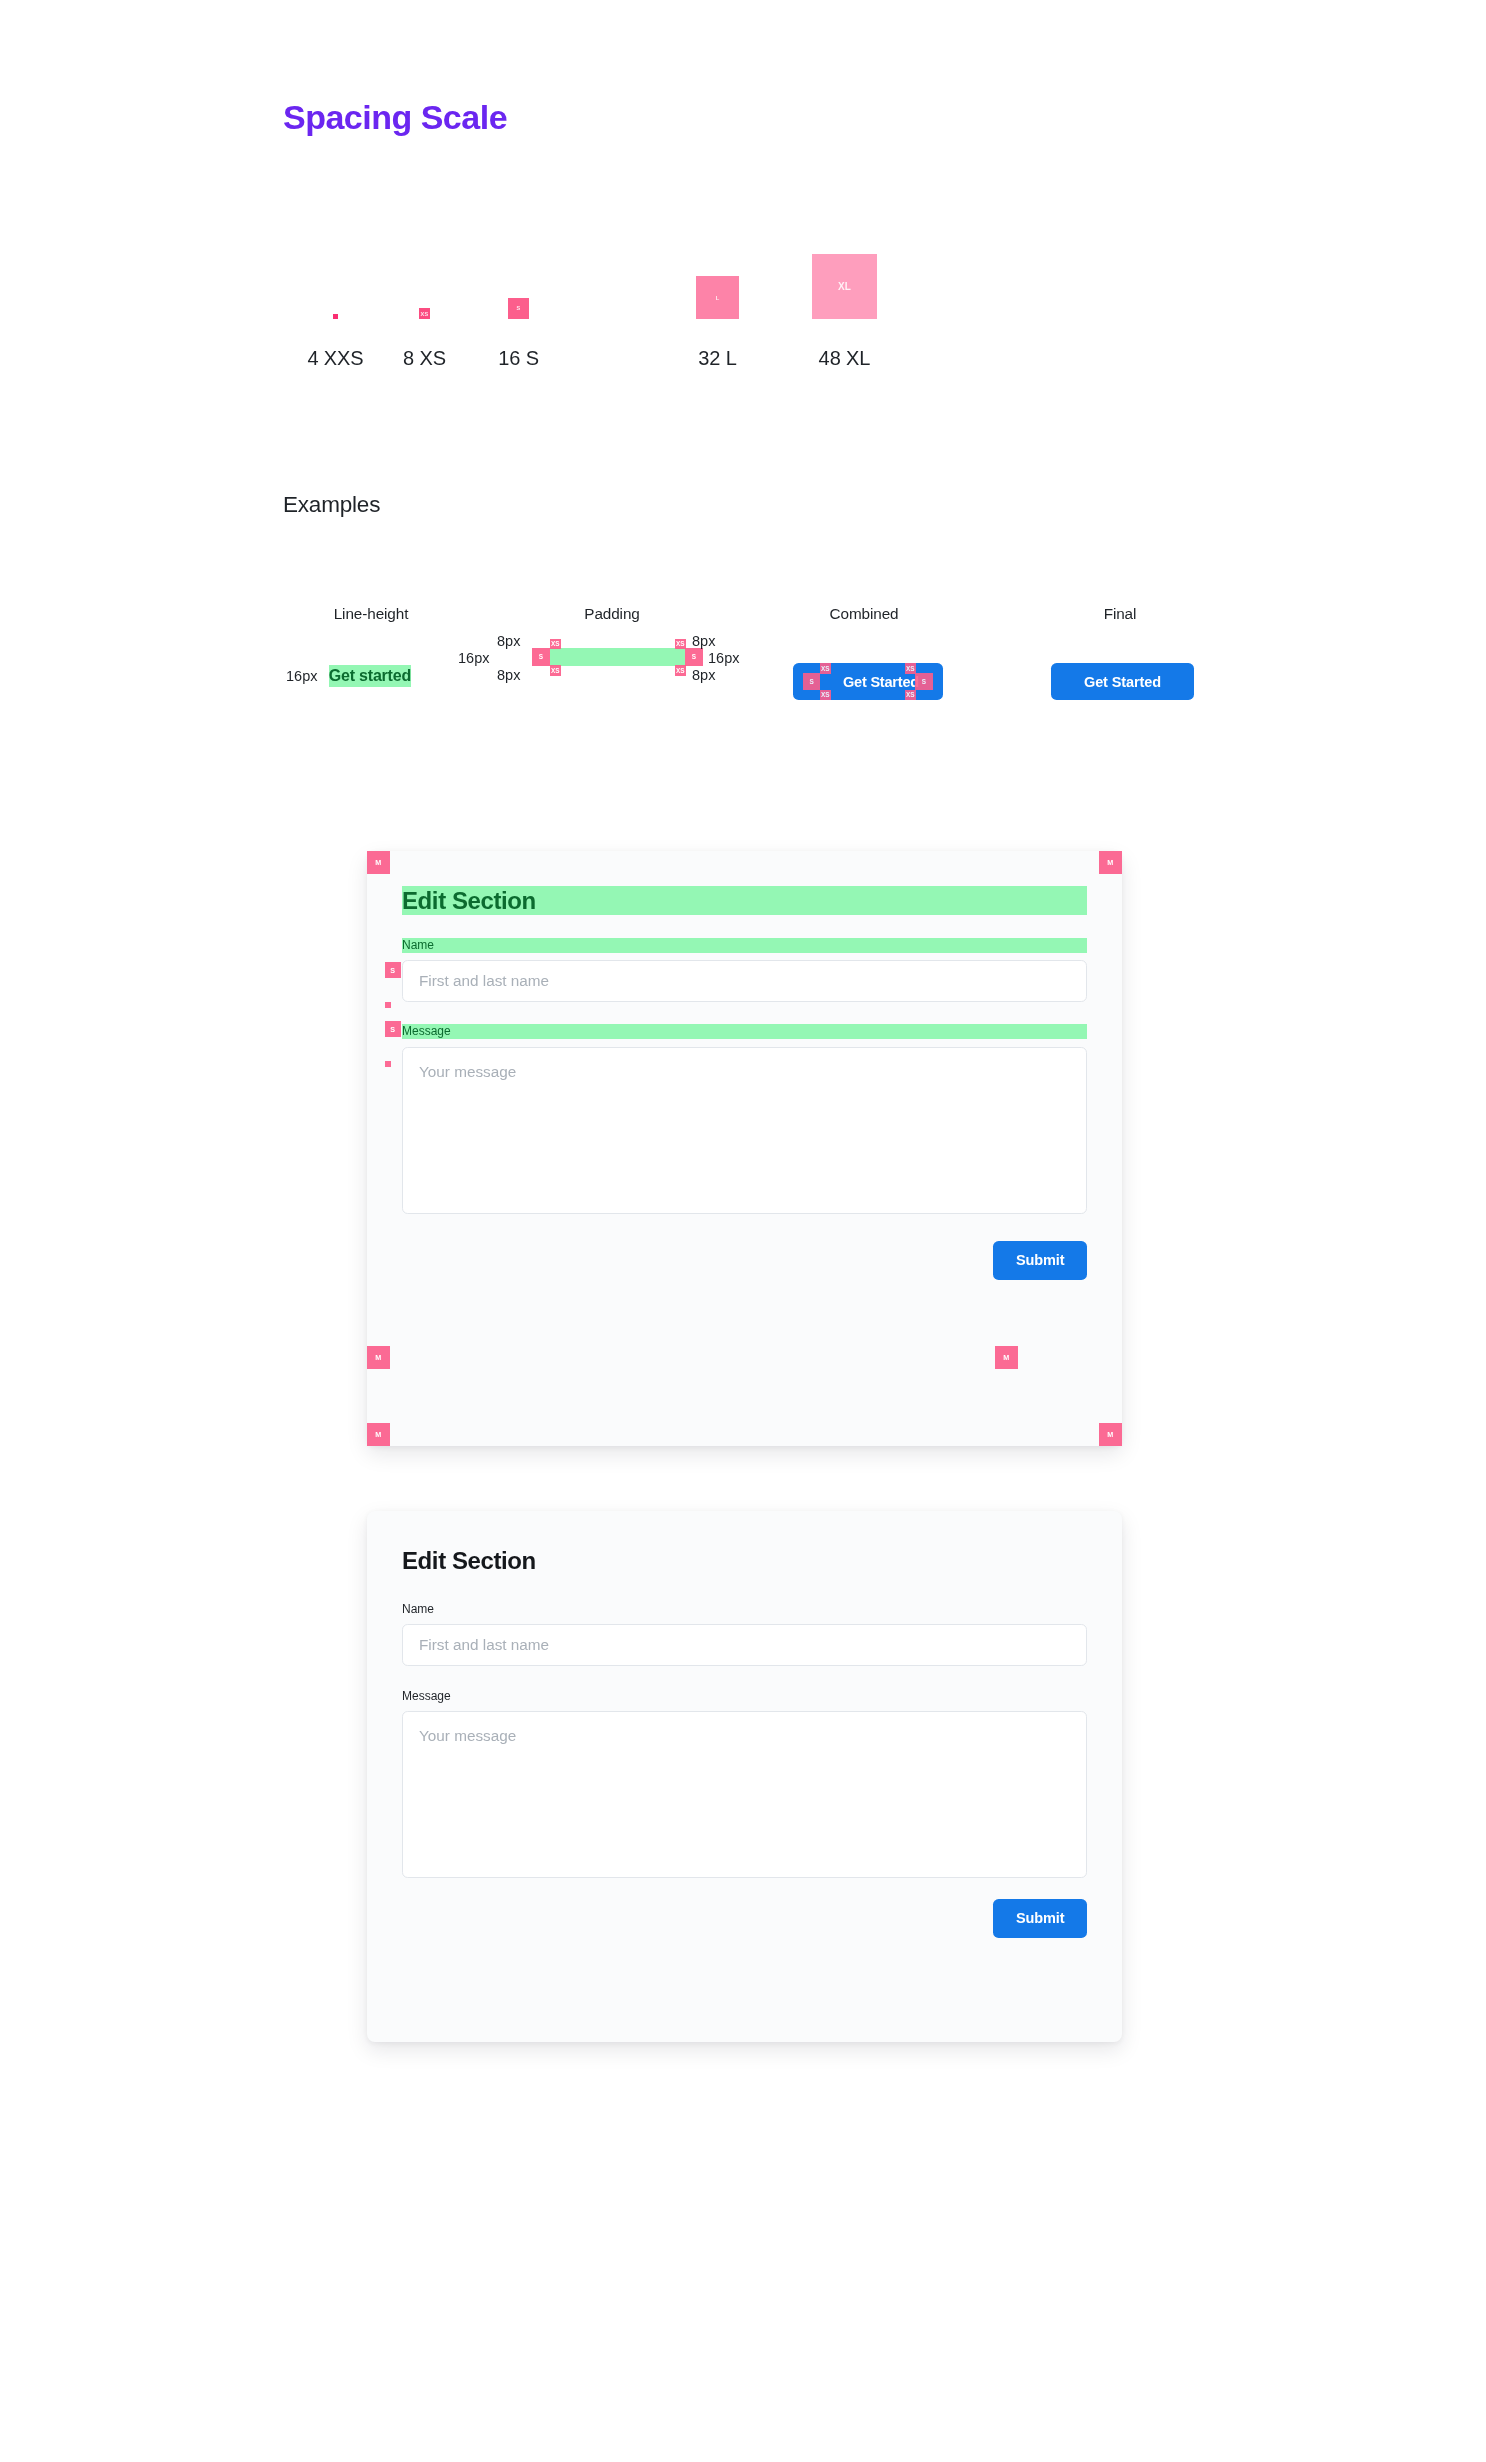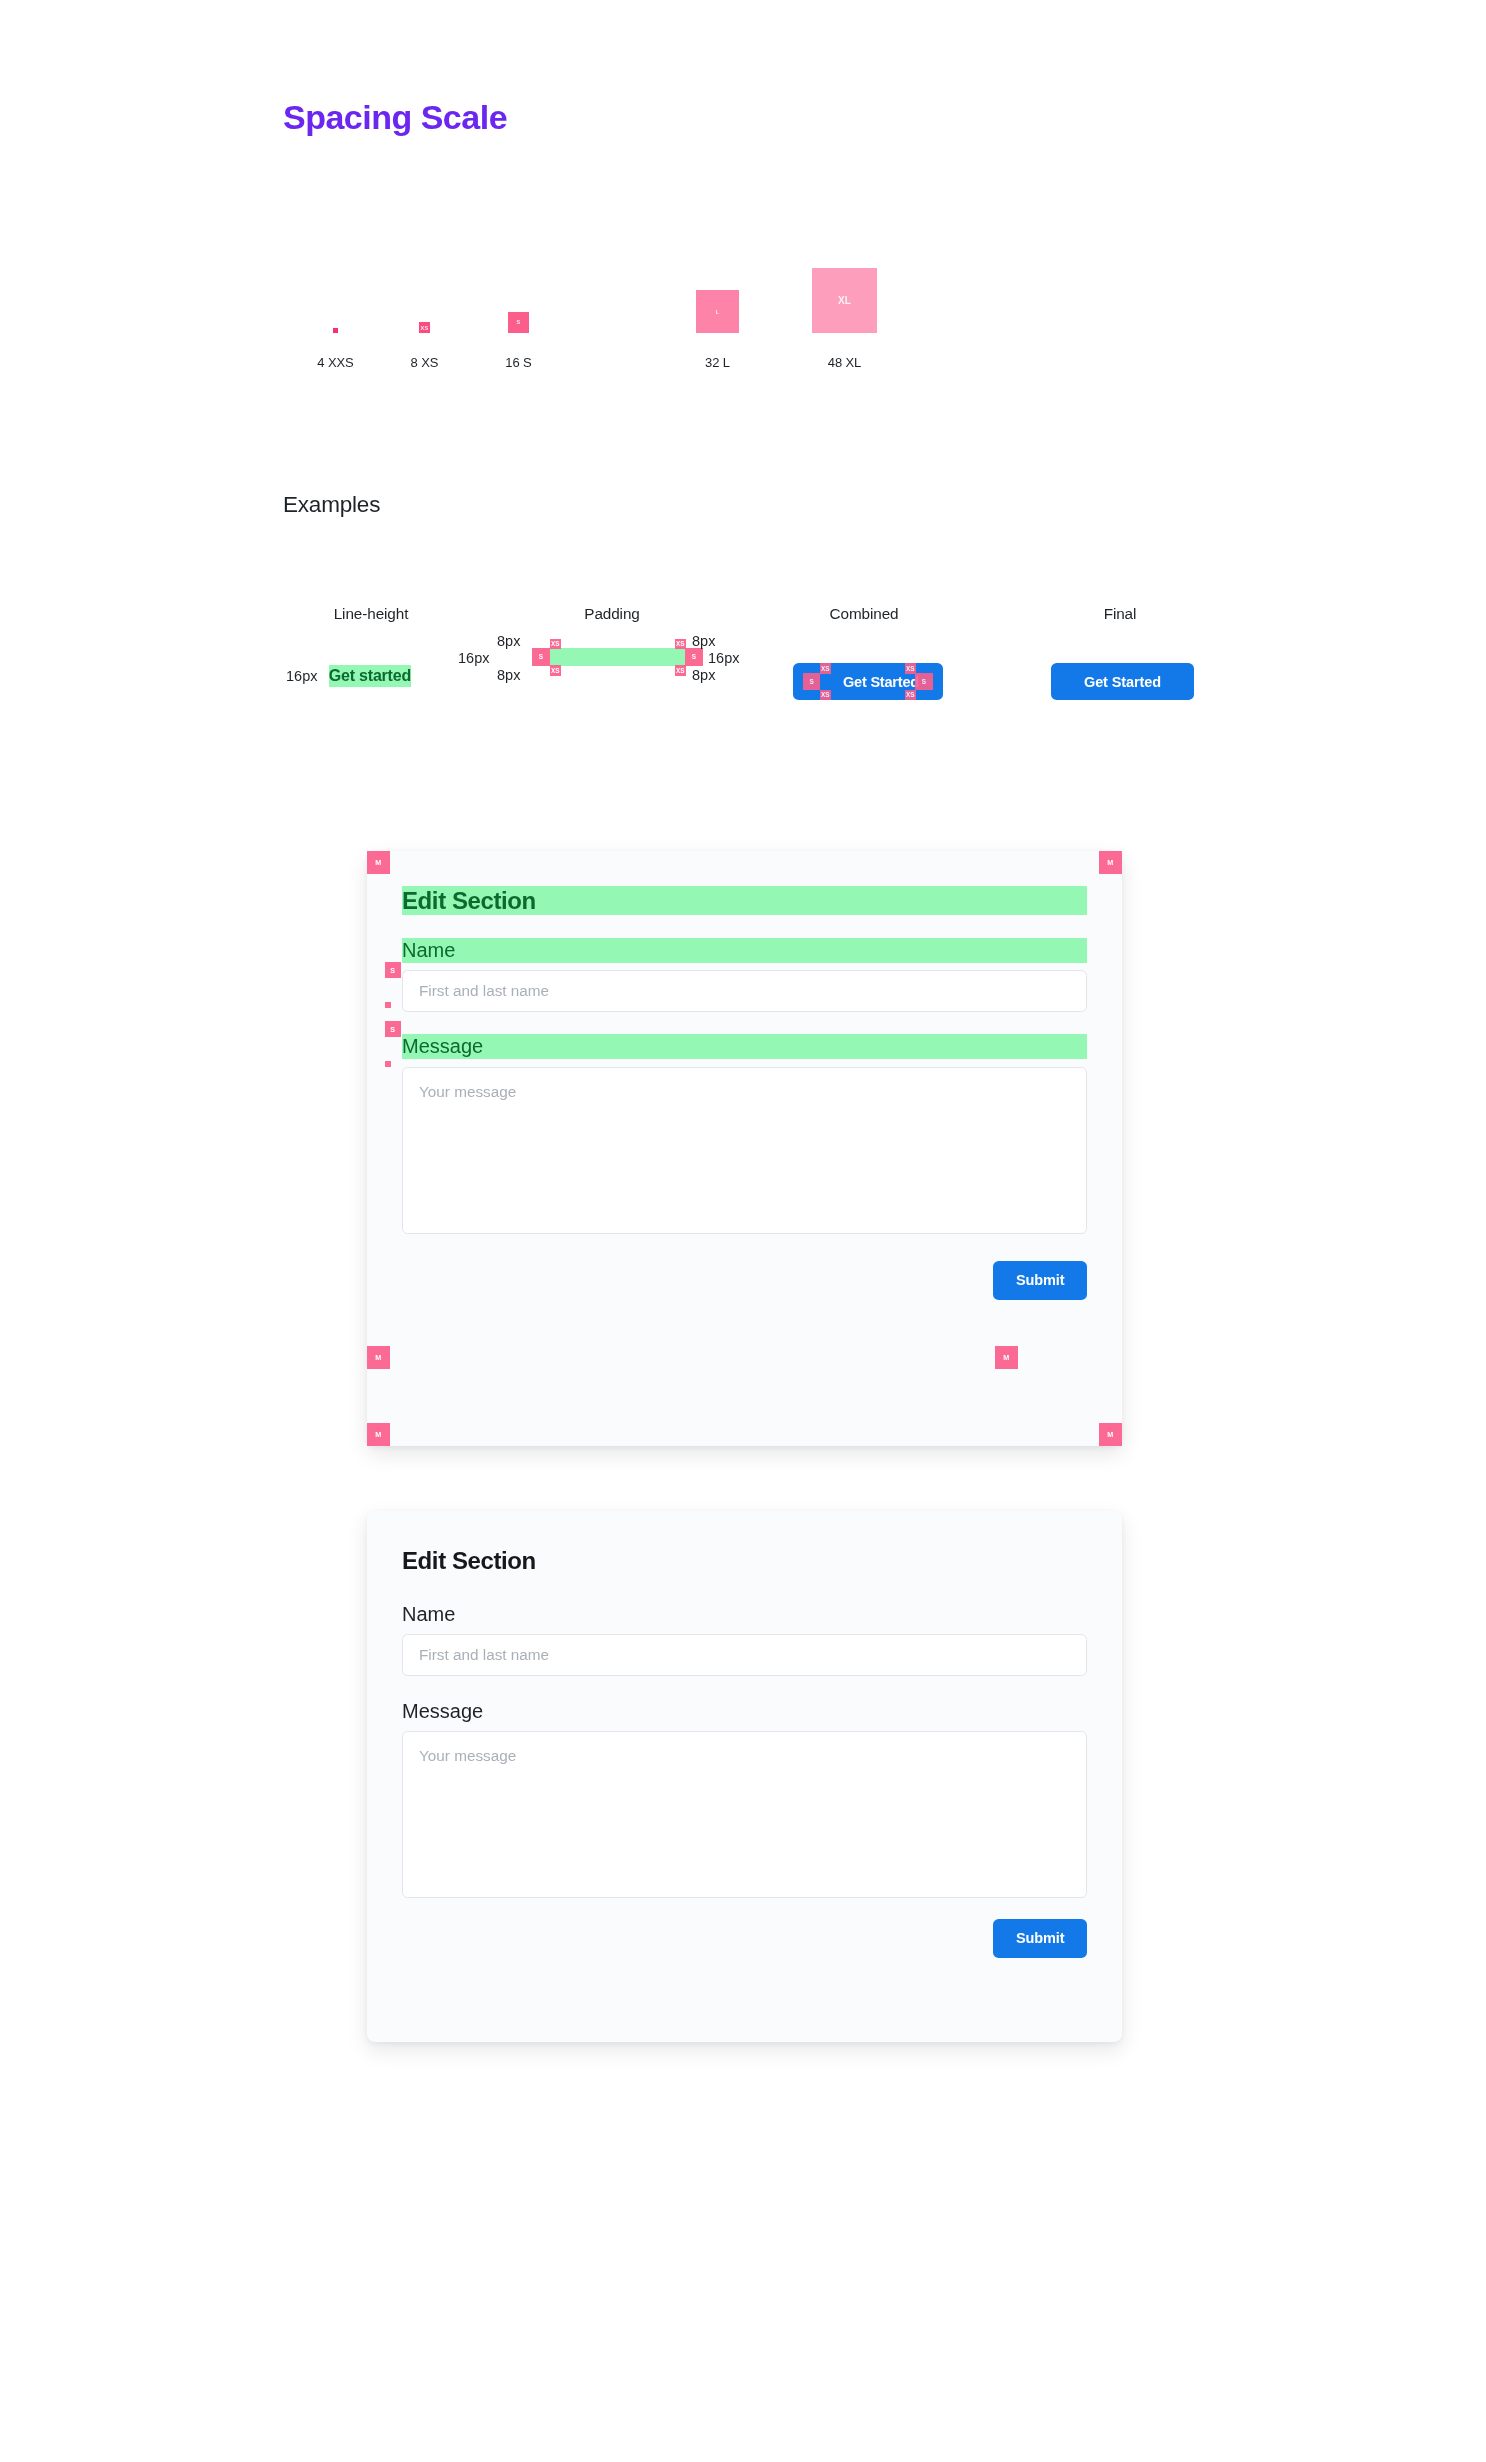--- a/index.html
+++ b/index.html
@@ -60,22 +60,22 @@
     display: flex;
     align-items: center;
     justify-content: center;
     color: #ffffff;
     font-size: 7.2px;
     font-weight: 700;
     letter-spacing: 0.2px;
     overflow: hidden;
   }
   .scale-label {
-    margin-top: 22px;
-    font-size: 13px;
+    margin-top: 28px;
+    font-size: 20px;
     color: #1F2328;
     letter-spacing: -0.1px;
     white-space: nowrap;
   }
 
   
   .examples-heading {
     position: absolute;
     left: 283px;
     top: 492px;
@@ -235,21 +235,21 @@
   .sec-title {
     font-size: 24px;
     font-weight: 800;
     letter-spacing: -0.4px;
     line-height: 1.22;
     color: #15181C;
   }
   .sec-title.hl { background: #94F7B4; color: #0B6B2F; }
 
   .field-label {
-    font-size: 20px;
+    font-size: 12px;
     color: #1F2328;
     line-height: 1.25;
   }
   .field-label.hl { background: #94F7B4; color: #0B6B2F; }
 
   .text-input, .text-area {
     display: block;
     width: 100%;
     background: #ffffff;
     border: 0.8px solid #E2E6EB;

